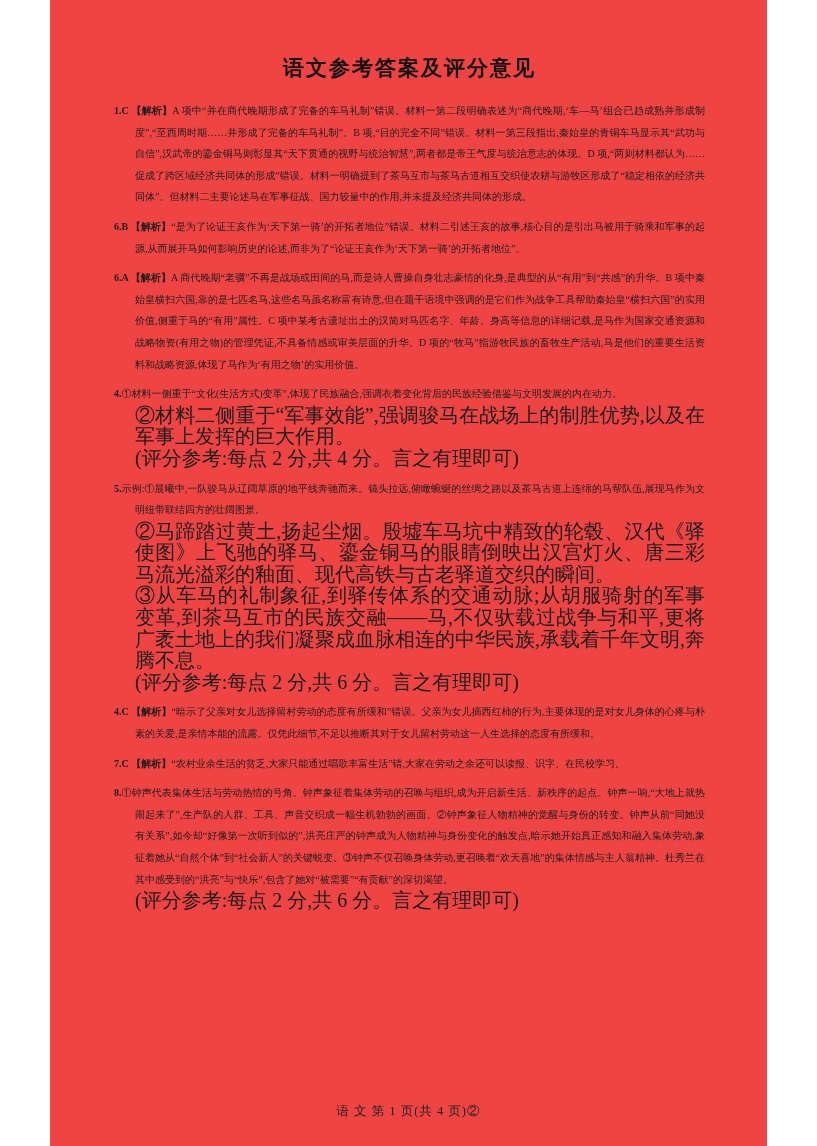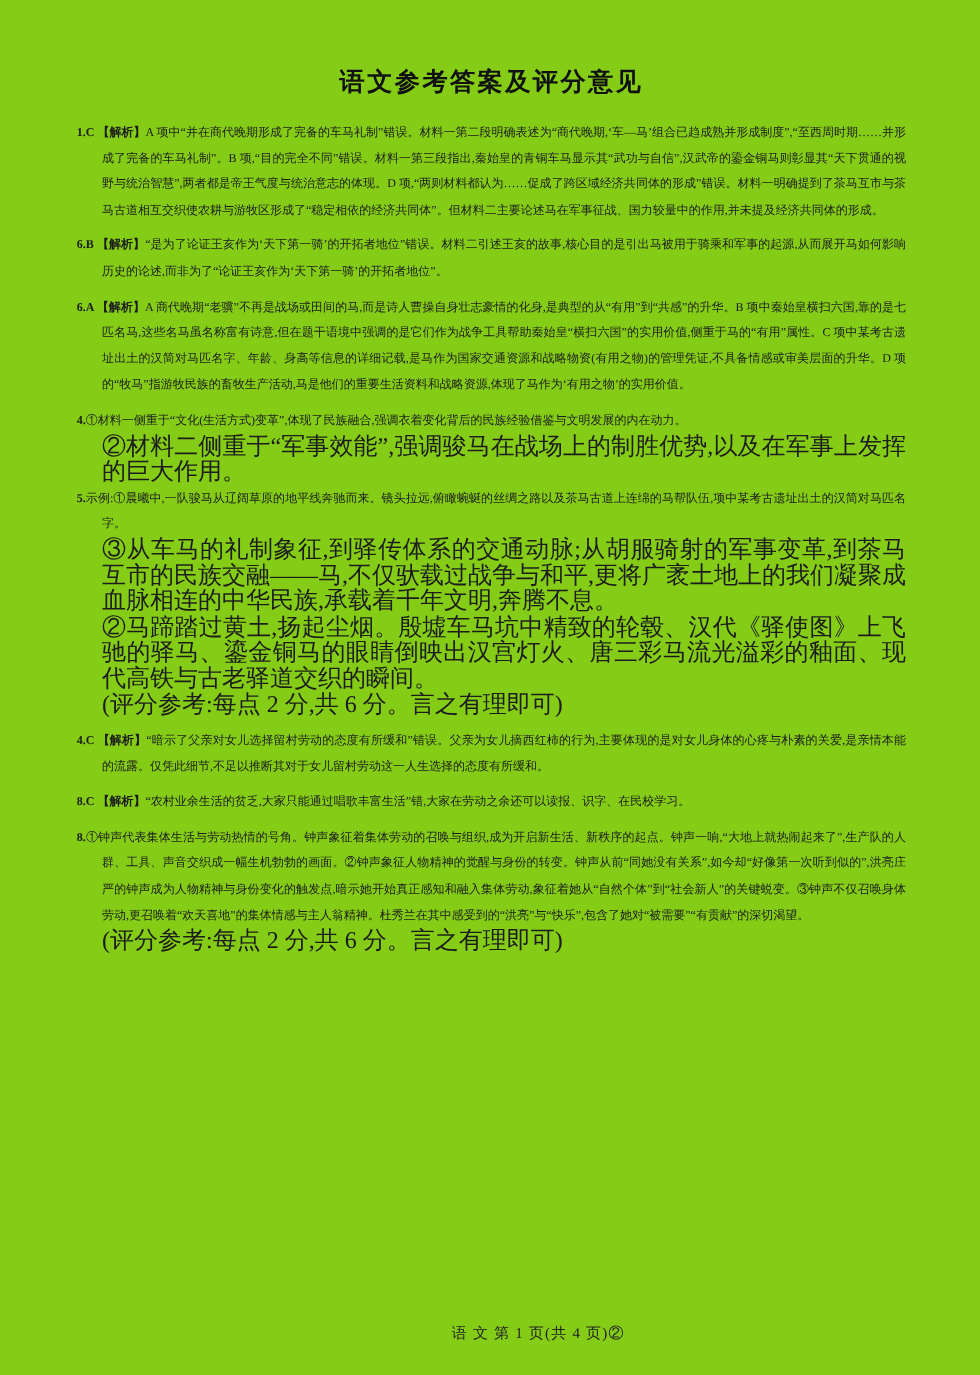--- a/index.html
+++ b/index.html
@@ -2,24 +2,24 @@
 <html lang="zh"><head>
 <meta charset="utf-8">
 <style>
   html, body {
     margin: 0;
     padding: 0;
     background: #ffffff;
   }
   .page {
     position: relative;
-    width: 817px;
+    width: 717px;
     height: 1146px;
     margin: 0 auto;
-    background: #84cc16;
+    background: #ef4444;
     box-sizing: border-box;
     padding: 54px 62px 60px 64px;
     overflow: hidden;
     font-family: "Liberation Serif", "DejaVu Serif", serif;
     color: #1c1c1c;
   }
   .title {
     margin: 0 0 18px 0;
     text-align: center;
     font-size: 21px;
@@ -49,47 +49,47 @@
   .tag { font-weight: bold; }
   .footer {
     position: absolute;
     left: 0;
     bottom: 26px;
     width: 100%;
     text-align: center;
     font-size: 12.5px;
     letter-spacing: 1px;
     color: #222;
-    padding-left: 40px;
   }
 </style>
 </head>
 <body>
 
 <div class="page">
 
   <h1 class="title">语文参考答案及评分意见</h1>
 
   <p class="ans"><span class="pfx">1.C </span><span class="tag">【解析】</span><span>A 项中“并在商代晚期形成了完备的车马礼制”错误。材料一第二段明确表述为“商代晚期,‘车—马’组合已趋成熟并形成制度”,“至西周时期……并形成了完备的车马礼制”。B 项,“目的完全不同”错误。材料一第三段指出,秦始皇的青铜车马显示其“武功与自信”,汉武帝的鎏金铜马则彰显其“天下贯通的视野与统治智慧”,两者都是帝王气度与统治意志的体现。D 项,“两则材料都认为……促成了跨区域经济共同体的形成”错误。材料一明确提到了茶马互市与茶马古道相互交织使农耕与游牧区形成了“稳定相依的经济共同体”。但材料二主要论述马在军事征战、国力较量中的作用,并未提及经济共同体的形成。</span></p>
 
   <p class="ans"><span class="pfx">6.B </span><span class="tag">【解析】</span><span>“是为了论证王亥作为‘天下第一骑’的开拓者地位”错误。材料二引述王亥的故事,核心目的是引出马被用于骑乘和军事的起源,从而展开马如何影响历史的论述,而非为了“论证王亥作为‘天下第一骑’的开拓者地位”。</span></p>
 
   <p class="ans"><span class="pfx">6.A </span><span class="tag">【解析】</span><span>A 商代晚期“老骥”不再是战场或田间的马,而是诗人曹操自身壮志豪情的化身,是典型的从“有用”到“共感”的升华。B 项中秦始皇横扫六国,靠的是七匹名马,这些名马虽名称富有诗意,但在题干语境中强调的是它们作为战争工具帮助秦始皇“横扫六国”的实用价值,侧重于马的“有用”属性。C 项中某考古遗址出土的汉简对马匹名字、年龄、身高等信息的详细记载,是马作为国家交通资源和战略物资(有用之物)的管理凭证,不具备情感或审美层面的升华。D 项的“牧马”指游牧民族的畜牧生产活动,马是他们的重要生活资料和战略资源,体现了马作为‘有用之物’的实用价值。</span></p>
 
   <p class="ans" style="margin-bottom:0"><span class="pfx">4.</span><span>①材料一侧重于“文化(生活方式)变革”,体现了民族融合,强调衣着变化背后的民族经验借鉴与文明发展的内在动力。</span></p>
   <p class="sub">②材料二侧重于“军事效能”,强调骏马在战场上的制胜优势,以及在军事上发挥的巨大作用。</p>
+  <p class="sub last">(评分参考:每点 2 分,共 4 分。言之有理即可)</p>
 
-  <p class="ans" style="margin-bottom:0"><span class="pfx">5.</span><span>示例:①晨曦中,一队骏马从辽阔草原的地平线奔驰而来。镜头拉远,俯瞰蜿蜒的丝绸之路以及茶马古道上连绵的马帮队伍,项中某考古遗址出土的汉简对马匹名字。</span></p>
+  <p class="ans" style="margin-bottom:0"><span class="pfx">5.</span><span>示例:①晨曦中,一队骏马从辽阔草原的地平线奔驰而来。镜头拉远,俯瞰蜿蜒的丝绸之路以及茶马古道上连绵的马帮队伍,展现马作为文明纽带联结四方的壮阔图景。</span></p>
+  <p class="sub">②马蹄踏过黄土,扬起尘烟。殷墟车马坑中精致的轮毂、汉代《驿使图》上飞驰的驿马、鎏金铜马的眼睛倒映出汉宫灯火、唐三彩马流光溢彩的釉面、现代高铁与古老驿道交织的瞬间。</p>
   <p class="sub">③从车马的礼制象征,到驿传体系的交通动脉;从胡服骑射的军事变革,到茶马互市的民族交融——马,不仅驮载过战争与和平,更将广袤土地上的我们凝聚成血脉相连的中华民族,承载着千年文明,奔腾不息。</p>
-  <p class="sub">②马蹄踏过黄土,扬起尘烟。殷墟车马坑中精致的轮毂、汉代《驿使图》上飞驰的驿马、鎏金铜马的眼睛倒映出汉宫灯火、唐三彩马流光溢彩的釉面、现代高铁与古老驿道交织的瞬间。</p>
   <p class="sub last">(评分参考:每点 2 分,共 6 分。言之有理即可)</p>
 
   <p class="ans"><span class="pfx">4.C </span><span class="tag">【解析】</span><span>“暗示了父亲对女儿选择留村劳动的态度有所缓和”错误。父亲为女儿摘西红柿的行为,主要体现的是对女儿身体的心疼与朴素的关爱,是亲情本能的流露。仅凭此细节,不足以推断其对于女儿留村劳动这一人生选择的态度有所缓和。</span></p>
 
-  <p class="ans"><span class="pfx">8.C </span><span class="tag">【解析】</span><span>“农村业余生活的贫乏,大家只能通过唱歌丰富生活”错,大家在劳动之余还可以读报、识字、在民校学习。</span></p>
+  <p class="ans"><span class="pfx">7.C </span><span class="tag">【解析】</span><span>“农村业余生活的贫乏,大家只能通过唱歌丰富生活”错,大家在劳动之余还可以读报、识字、在民校学习。</span></p>
 
   <p class="ans" style="margin-bottom:0"><span class="pfx">8.</span><span>①钟声代表集体生活与劳动热情的号角。钟声象征着集体劳动的召唤与组织,成为开启新生活、新秩序的起点。钟声一响,“大地上就热闹起来了”,生产队的人群、工具、声音交织成一幅生机勃勃的画面。②钟声象征人物精神的觉醒与身份的转变。钟声从前“同她没有关系”,如今却“好像第一次听到似的”,洪亮庄严的钟声成为人物精神与身份变化的触发点,暗示她开始真正感知和融入集体劳动,象征着她从“自然个体”到“社会新人”的关键蜕变。③钟声不仅召唤身体劳动,更召唤着“欢天喜地”的集体情感与主人翁精神。杜秀兰在其中感受到的“洪亮”与“快乐”,包含了她对“被需要”“有贡献”的深切渴望。</span></p>
   <p class="sub last">(评分参考:每点 2 分,共 6 分。言之有理即可)</p>
 
 
   <div class="footer">语 文  第 1 页(共 4 页)②</div>
 
 </div>
 
 </body></html>

